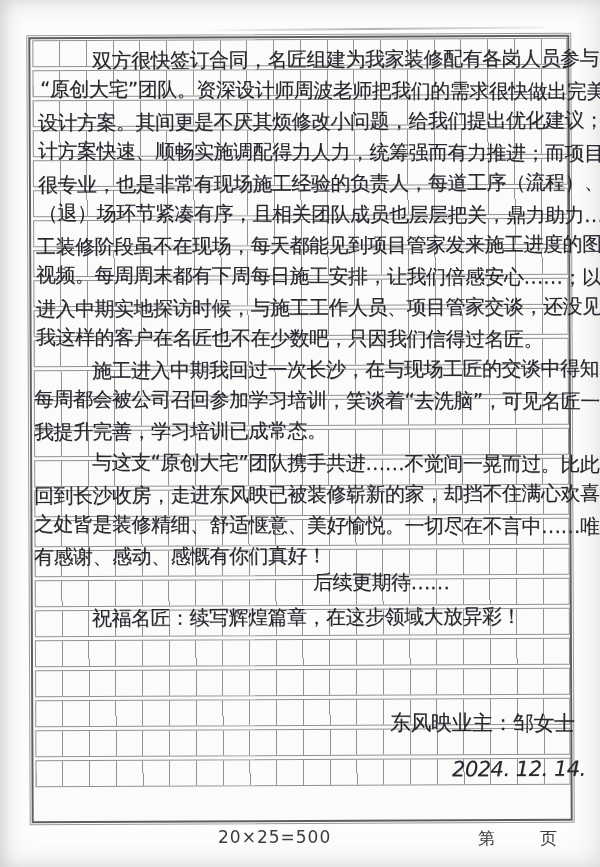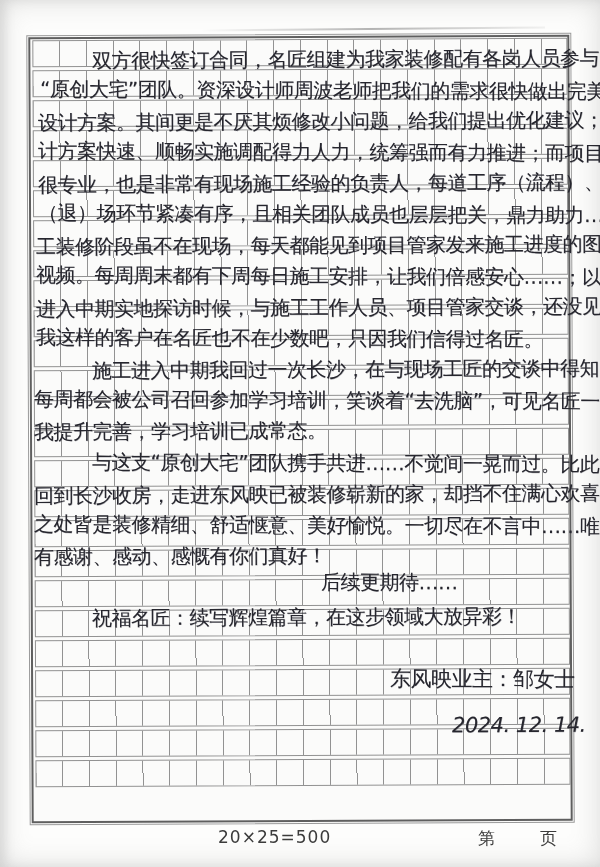--- a/index.html
+++ b/index.html
@@ -37,21 +37,21 @@
   
   .hw{
     position:absolute;white-space:nowrap;
     font-size:20px;line-height:27px;letter-spacing:-0.5px;
     color:#26262e;
     text-shadow:.4px .4px 0 rgba(30,30,40,.35);
     transform:rotate(-.3deg);
     pointer-events:none;
   }
   .hw:nth-of-type(odd){transform:rotate(.25deg);}
-  .hw.sig{font-size:21px;}
+  .hw.sig{font-size:21px;margin-top:44px;}
   
   .footer-label{
     position:absolute;font-size:17px;color:#3c3c3c;letter-spacing:1px;
   }
 </style>
 </head>
 <body>
 
 <div class="photo-vignette"></div>
 <div class="scan-artifact-line"></div>
@@ -94,20 +94,20 @@
 <div class="hw" style="top:263px;left:36px;">视频。每周周末都有下周每日施工安排，让我们倍感安心……；以致于施工</div>
 <div class="hw" style="top:294px;left:36px;">进入中期实地探访时候，与施工工作人员、项目管家交谈，还没见过我的面；是哦</div>
 <div class="hw" style="top:325px;left:36px;">我这样的客户在名匠也不在少数吧，只因我们信得过名匠。</div>
 <div class="hw" style="top:356px;left:92px;">施工进入中期我回过一次长沙，在与现场工匠的交谈中得知，他们</div>
 <div class="hw" style="top:387px;left:34px;">每周都会被公司召回参加学习培训，笑谈着“去洗脑”，可见名匠一直在自</div>
 <div class="hw" style="top:418px;left:34px;">我提升完善，学习培训已成常态。</div>
 <div class="hw" style="top:450px;left:92px;">与这支“原创大宅”团队携手共进……不觉间一晃而过。比此次</div>
 <div class="hw" style="top:481px;left:34px;">回到长沙收房，走进东风映已被装修崭新的家，却挡不住满心欢喜。目及</div>
 <div class="hw" style="top:512px;left:34px;">之处皆是装修精细、舒适惬意、美好愉悦。一切尽在不言中……唯</div>
 <div class="hw" style="top:543px;left:34px;">有感谢、感动、感慨有你们真好！</div>
-<div class="hw" style="top:569px;left:321px;text-align:right;">后续更期待……</div>
+<div class="hw" style="top:569px;left:313px;text-align:right;">后续更期待……</div>
 <div class="hw" style="top:604px;left:92px;">祝福名匠：续写辉煌篇章，在这步领域大放异彩！</div>
 <div class="hw sig" style="top:666px;left:390px;">东风映业主：邹女士</div>
 <div class="hw sig" style="top:712px;left:452px;font-style:italic;">2024. 12. 14.</div>
 
 <div class="footer-label" style="top:827px;left:218px;">20×25=500</div>
 <div class="footer-label" style="top:827px;left:478px;">第</div>
 <div class="footer-label" style="top:827px;left:540px;">页</div>
 
 </body></html>

